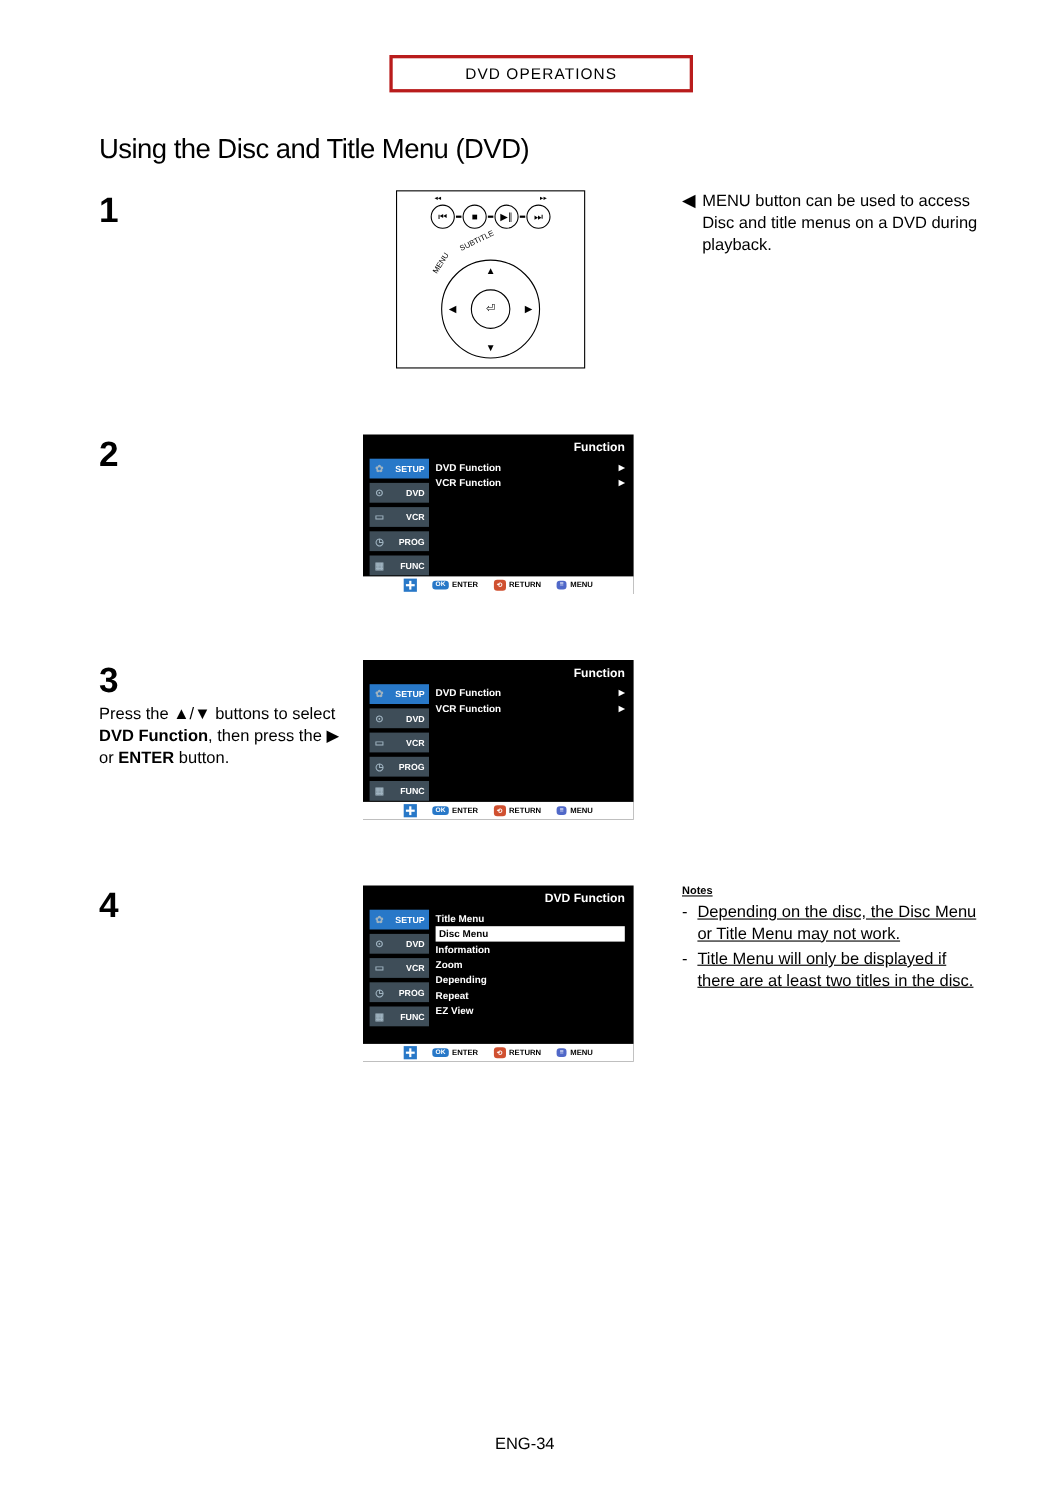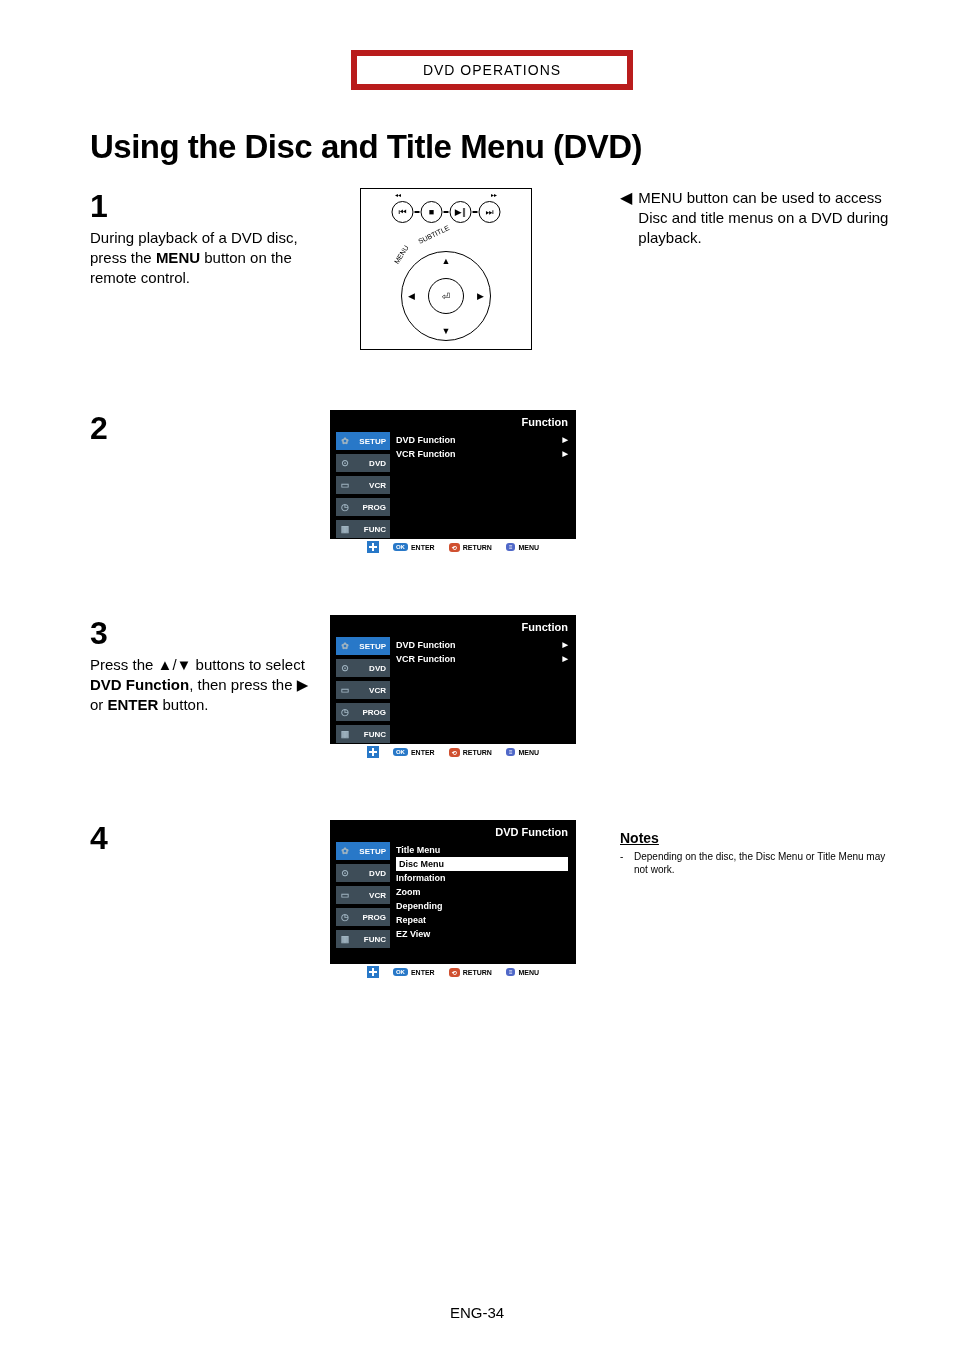--- a/index.html
+++ b/index.html
@@ -10,34 +10,34 @@
     color: #000;
   }
   .page {
     width: 954px;
     height: 1355px;
     box-sizing: border-box;
     padding: 50px 60px 0 90px;
     position: relative;
   }
   .header-box {
-    border: 6px solid #b91c1c;
+    border: 3px solid #b91c1c;
     text-align: center;
     padding: 6px 0;
     width: 270px;
     margin: 0 auto 38px auto;
     font-size: 14px;
     letter-spacing: 1px;
   }
   .header-box .small-caps {
     font-variant: small-caps;
   }
   h1.page-title {
-    font-size: 33px;
-    font-weight: 700;
+    font-size: 25px;
+    font-weight: 400;
     margin: 0 0 22px 0;
     letter-spacing: -0.5px;
   }
   .row {
     display: flex;
     gap: 20px;
     margin-bottom: 60px;
   }
   .col-step {
     width: 220px;
@@ -264,35 +264,36 @@
     padding: 1px 3px;
     border-radius: 3px;
     font-size: 6px;
     color: #fff;
   }
   .pill.enter  { background: #2878c8; }
   .pill.return { background: #d05030; }
   .pill.menu   { background: #5068c8; }
 
   .notes-block h3 {
-    font-size: 14px;
-    margin: 10px 0 4px 0;
+    font-size: 10px;
+    margin: 0 0 4px 0;
     text-decoration: underline;
   }
   .notes-block ul {
     list-style: none;
     padding: 0;
     margin: 0;
   }
   .notes-block li {
-    font-size: 10px;
+    font-size: 15px;
     line-height: 1.33;
     padding-left: 14px;
     text-indent: -14px;
     margin-bottom: 2px;
+    text-decoration: underline;
   }
   .notes-block li::before {
     content: "-";
     display: inline-block;
     width: 14px;
     text-indent: 0;
   }
 
   .page-number {
     position: absolute;
@@ -309,23 +310,20 @@
 
   <div class="header-box">
     <span class="small-caps">DVD OPERATIONS</span>
   </div>
 
   <h1 class="page-title">Using the Disc and Title Menu (DVD)</h1>
 
   <div class="row">
     <div class="col-step">
       <p class="step-num">1</p>
-      <p class="step-text">
-        <span>During playback of a DVD disc, press the </span><span class="bold">MENU</span><span> button on the remote control.</span>
-      </p>
     </div>
 
     <div class="col-osd">
       <div class="remote-pad">
         <span class="rp-label" style="top:2px; left:34px;">◂◂</span>
         <span class="rp-label" style="top:2px; right:34px;">▸▸</span>
         <div class="rp-top-row">
           <span class="rp-btn">⏮</span>
           <span class="rp-bar"></span>
           <span class="rp-btn">■</span>
@@ -548,19 +546,20 @@
               <span>MENU</span>
             </span>
         </div>
       </div>
     </div>
     <div class="col-right">
       <div class="notes-block">
         <h3>Notes</h3>
         <ul>
           <li>Depending on the disc, the Disc Menu or Title Menu may not work.</li>
+          <li>Title Menu will only be displayed if there are at least two titles in the disc.</li>
         </ul>
       </div>
     </div>
   </div>
 
   <div class="page-number">ENG-34</div>
 </div>
 
 </body></html>

